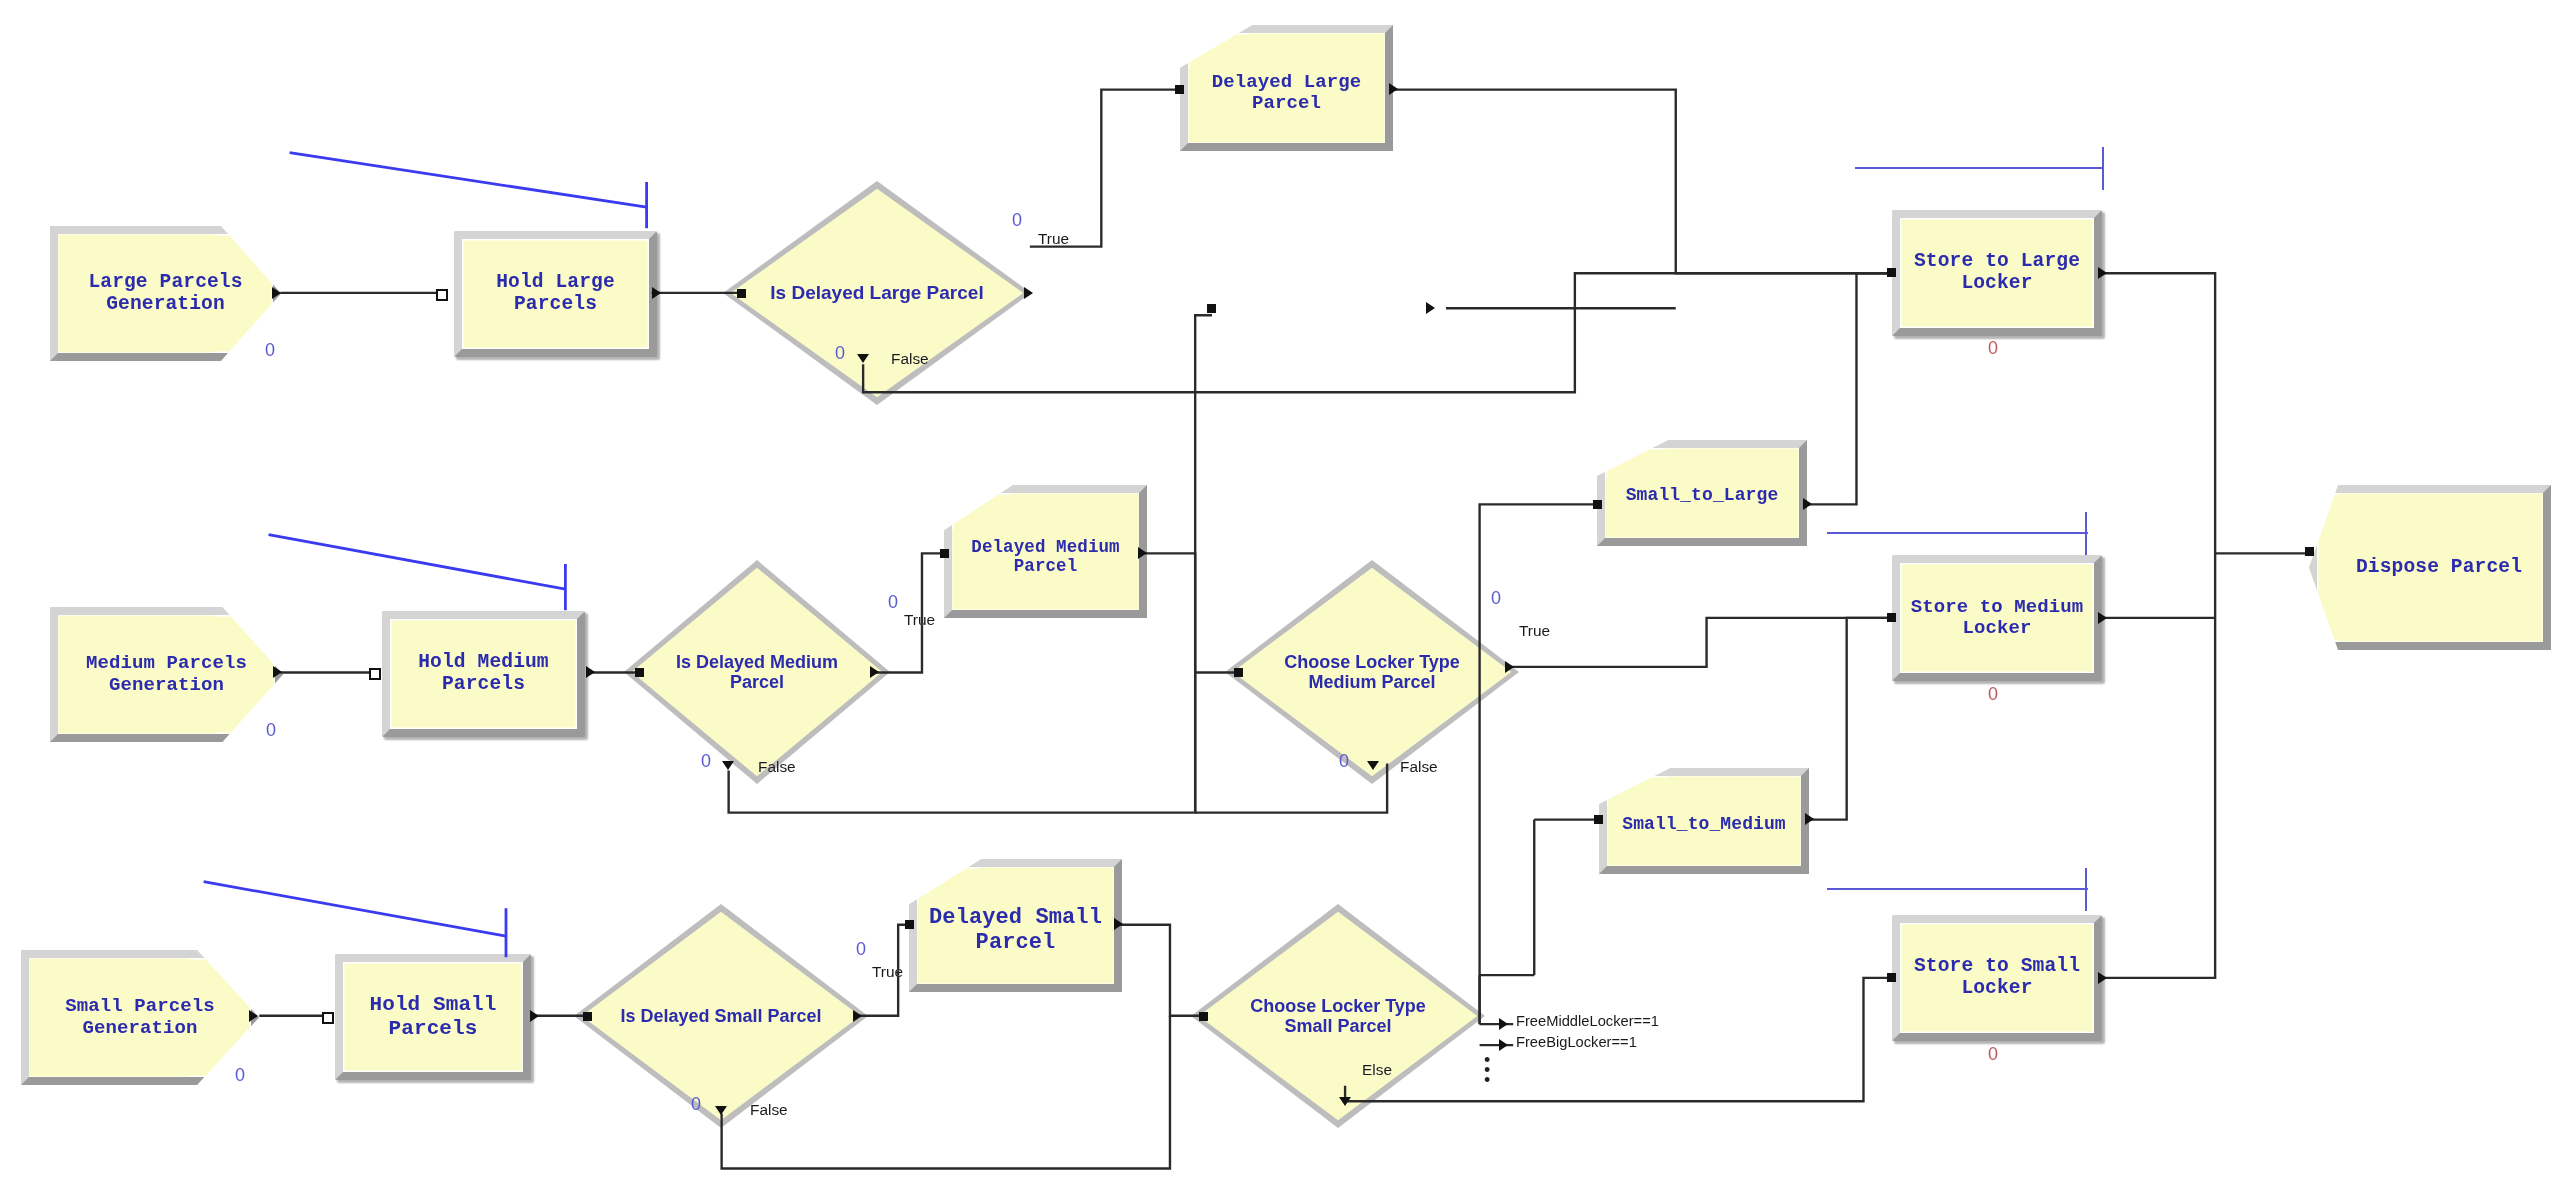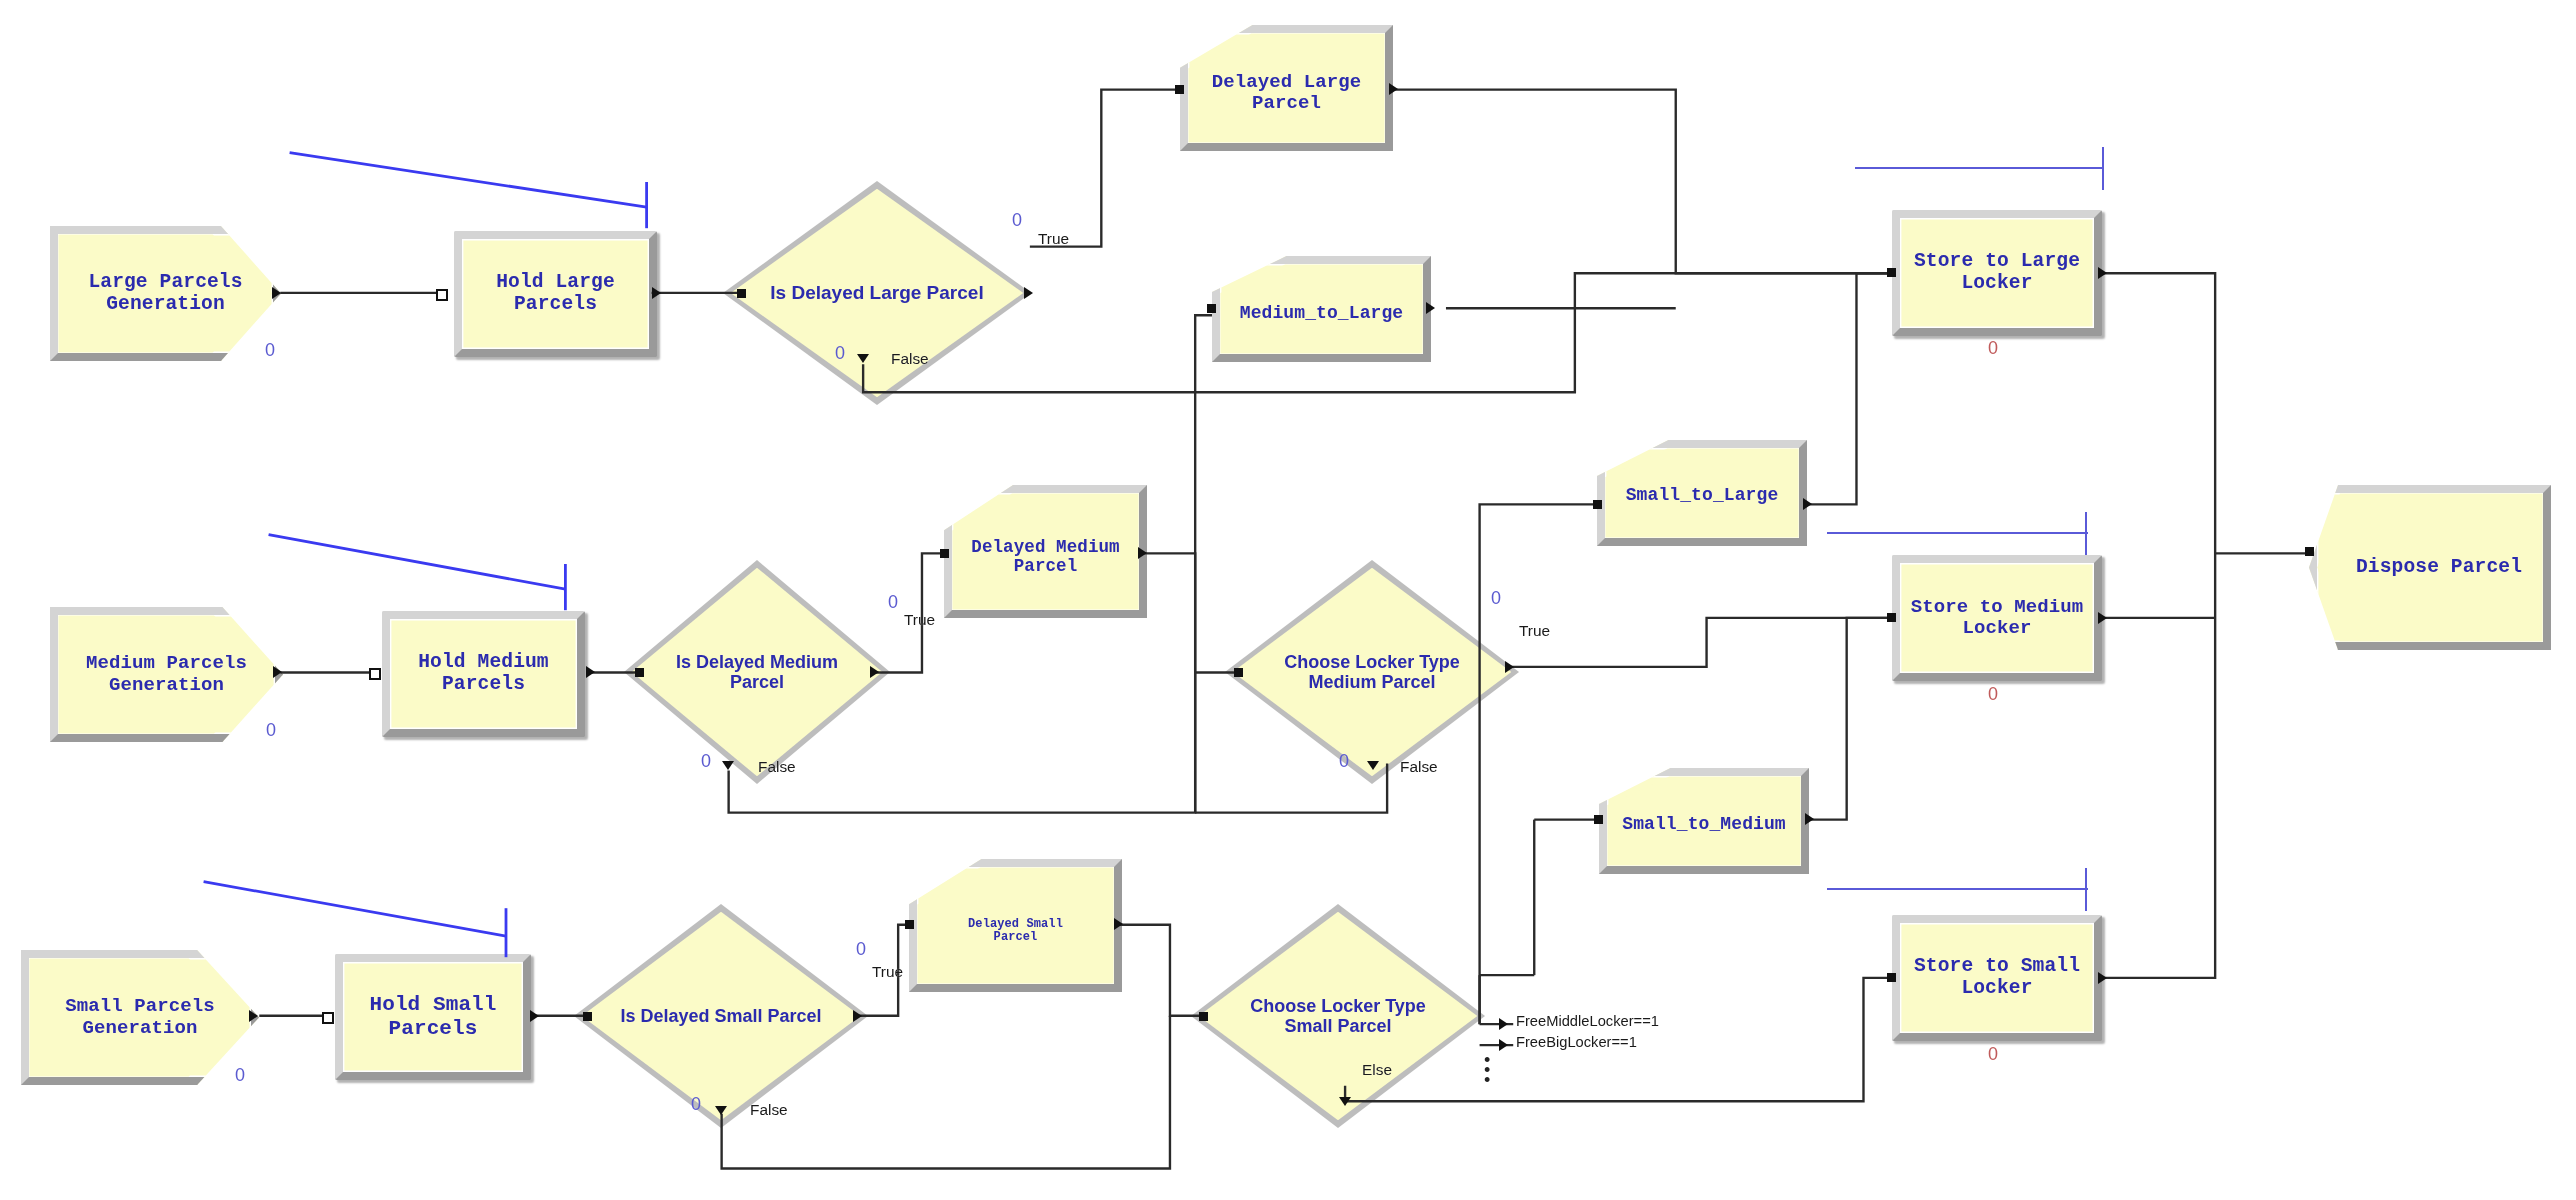--- a/index.html
+++ b/index.html
@@ -201,25 +201,20 @@
 
   <div class="blk clipped" style="left:1180px;top:25px;width:213px;height:126px;font-size:19px;">
     <div class="face"></div>
     <div class="inner"></div>
     <div class="lbl" style="padding-top:9.8px;">Delayed Large
 Parcel</div>
   </div>
   <div class="port sq" style="left:1175px;top:85px;"></div>
   <div class="arw" style="left:1389px;top:83px;"></div>
 
-  <div class="blk clipped" style="left:1212px;top:256px;width:219px;height:106px;font-size:18px;">
-    <div class="face"></div>
-    <div class="inner"></div>
-    <div class="lbl" style="padding-top:8.4px;">Medium_to_Large</div>
-  </div>
   <div class="port sq" style="left:1207px;top:304px;"></div>
   <div class="arw" style="left:1426px;top:302px;"></div>
 
   <div class="resbar" style="left:1855px;top:167px;width:252px;height:2.8px;">
     <div class="h" style="width:249px;"></div>
     <div class="v" style="left:247px;"></div>
   </div>
   <div class="blk process" style="left:1892px;top:210px;width:210px;height:126px;font-size:19.6px;">
     <div class="face"></div>
     <div class="lbl">Store to Large
@@ -341,21 +336,21 @@
     <div class="lbl">Is Delayed Small Parcel</div>
   </div>
   <div class="port sq" style="left:583px;top:1012px;"></div>
   <div class="arw" style="left:853px;top:1010px;"></div>
   <div class="cnt blue" style="left:856px;top:939px;font-size:18px;">0</div>
   <div class="plab" style="left:872px;top:963px;font-size:15.4px;">True</div>
   <div class="arwd" style="left:715px;top:1106px;"></div>
   <div class="cnt blue" style="left:691px;top:1094px;font-size:18px;">0</div>
   <div class="plab" style="left:750px;top:1101px;font-size:15.4px;">False</div>
 
-  <div class="blk clipped" style="left:909px;top:859px;width:213px;height:133px;font-size:12px;">
+  <div class="blk clipped" style="left:909px;top:859px;width:213px;height:133px;font-size:22px;">
     <div class="face"></div>
     <div class="inner"></div>
     <div class="lbl" style="padding-top:11.2px;">Delayed Small
 Parcel</div>
   </div>
   <div class="port sq" style="left:905px;top:920px;"></div>
   <div class="arw" style="left:1114px;top:918px;"></div>
 
   <div class="dia" style="left:1191px;top:904px;width:294px;height:224px;font-size:18px;">
     <div class="face"></div>

